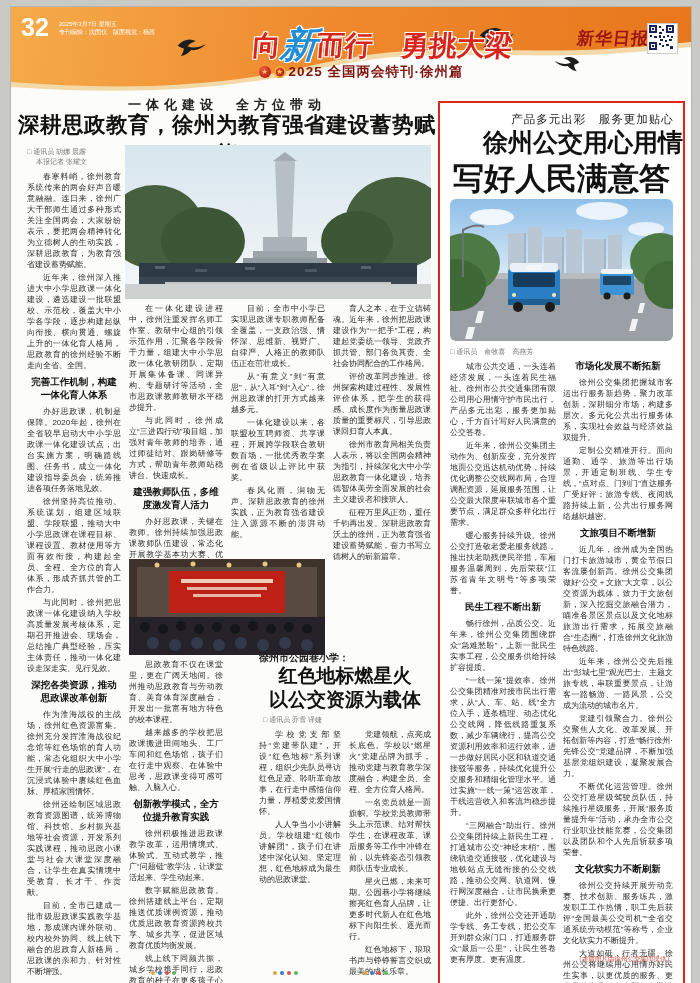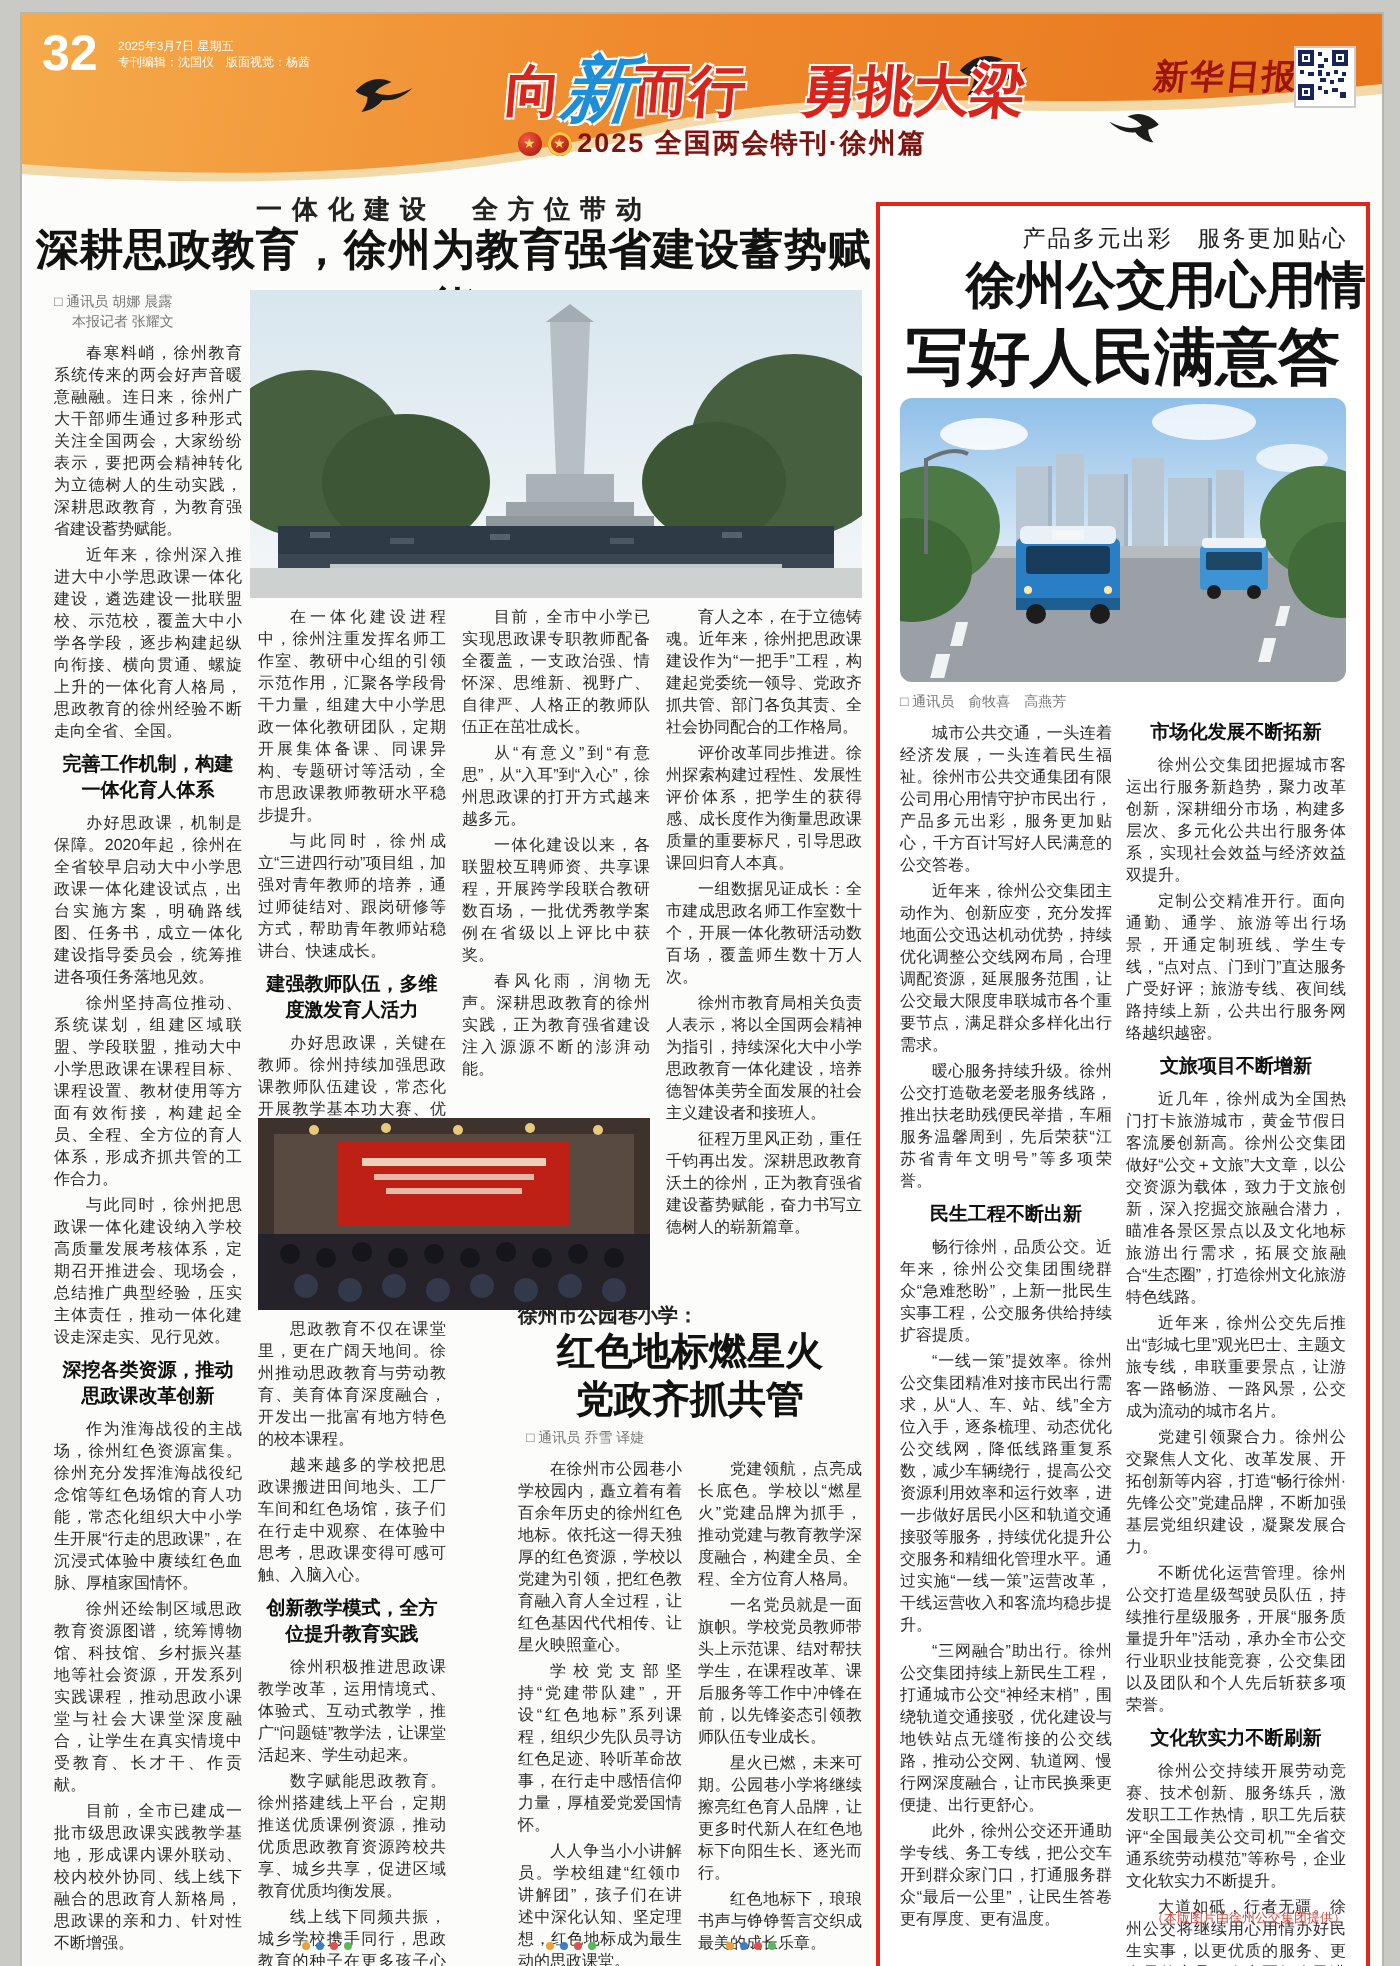--- a/index.html
+++ b/index.html
@@ -197,21 +197,20 @@
         <p class="para">目前，全市中小学已实现思政课专职教师配备全覆盖，一支政治强、情怀深、思维新、视野广、自律严、人格正的教师队伍正在茁壮成长。</p>
         <p class="para">从“有意义”到“有意思”，从“入耳”到“入心”，徐州思政课的打开方式越来越多元。</p>
         <p class="para">一体化建设以来，各联盟校互聘师资、共享课程，开展跨学段联合教研数百场，一批优秀教学案例在省级以上评比中获奖。</p>
         <p class="para">春风化雨，润物无声。深耕思政教育的徐州实践，正为教育强省建设注入源源不断的澎湃动能。</p>
       </div>
     </div>
   <div class="col" style="left:322px;top:296px;width:98px;height:340px;">
       <div>
         <p class="para">育人之本，在于立德铸魂。近年来，徐州把思政课建设作为“一把手”工程，构建起党委统一领导、党政齐抓共管、部门各负其责、全社会协同配合的工作格局。</p>
         <p class="para">评价改革同步推进。徐州探索构建过程性、发展性评价体系，把学生的获得感、成长度作为衡量思政课质量的重要标尺，引导思政课回归育人本真。</p>
-        <p class="para">一组数据见证成长：全市建成思政名师工作室数十个，开展一体化教研活动数百场，覆盖师生数十万人次。</p>
         <p class="para">徐州市教育局相关负责人表示，将以全国两会精神为指引，持续深化大中小学思政教育一体化建设，培养德智体美劳全面发展的社会主义建设者和接班人。</p>
         <p class="para">征程万里风正劲，重任千钧再出发。深耕思政教育沃土的徐州，正为教育强省建设蓄势赋能，奋力书写立德树人的崭新篇章。</p>
       </div>
     </div>
 
   <div id="photo2">
     <svg width="196" height="96" viewBox="0 0 196 96">
       <rect width="196" height="96" fill="#3d332c"></rect>
       <rect x="8" y="8" width="180" height="54" fill="#584a40"></rect>
       <circle cx="28" cy="6" r="2.5" fill="#e8c97c"></circle>
@@ -255,25 +254,24 @@
         <p class="para">越来越多的学校把思政课搬进田间地头、工厂车间和红色场馆，孩子们在行走中观察、在体验中思考，思政课变得可感可触、入脑入心。</p>
         <div class="colsub">创新教学模式，全方位提升教育实践</div>
         <p class="para">徐州积极推进思政课教学改革，运用情境式、体验式、互动式教学，推广“问题链”教学法，让课堂活起来、学生动起来。</p>
         <p class="para">数字赋能思政教育。徐州搭建线上平台，定期推送优质课例资源，推动优质思政教育资源跨校共享、城乡共享，促进区域教育优质均衡发展。</p>
         <p class="para">线上线下同频共振，城乡学校携手同行，思政教育的种子在更多孩子心中生根发芽。</p>
       </div>
     </div>
 
   <div class="school-kicker">徐州市公园巷小学：</div>
   <div class="school-h1">红色地标燃星火</div>
-  <div class="school-h2">党政齐抓共管</div>
+  <div class="school-h2">以公交资源为载体</div>
   <div class="school-byline byline">□ 通讯员 乔雪 译婕</div>
   <div class="col" style="left:248px;top:722px;width:82px;height:240px;">
       <div>
-        <p class="para">在徐州市公园巷小学校园内，矗立着有着百余年历史的徐州红色地标。依托这一得天独厚的红色资源，学校以党建为引领，把红色教育融入育人全过程，让红色基因代代相传、让星火映照童心。</p>
         <p class="para">学校党支部坚持“党建带队建”，开设“红色地标”系列课程，组织少先队员寻访红色足迹、聆听革命故事，在行走中感悟信仰力量，厚植爱党爱国情怀。</p>
         <p class="para">人人争当小小讲解员。学校组建“红领巾讲解团”，孩子们在讲述中深化认知、坚定理想，红色地标成为最生动的思政课堂。</p>
       </div>
     </div>
   <div class="col" style="left:338px;top:722px;width:82px;height:240px;">
       <div>
         <p class="para">党建领航，点亮成长底色。学校以“燃星火”党建品牌为抓手，推动党建与教育教学深度融合，构建全员、全程、全方位育人格局。</p>
         <p class="para">一名党员就是一面旗帜。学校党员教师带头上示范课、结对帮扶学生，在课程改革、课后服务等工作中冲锋在前，以先锋姿态引领教师队伍专业成长。</p>
         <p class="para">星火已燃，未来可期。公园巷小学将继续擦亮红色育人品牌，让更多时代新人在红色地标下向阳生长、逐光而行。</p>
         <p class="para">红色地标下，琅琅书声与铮铮誓言交织成最美的成长乐章。</p>

